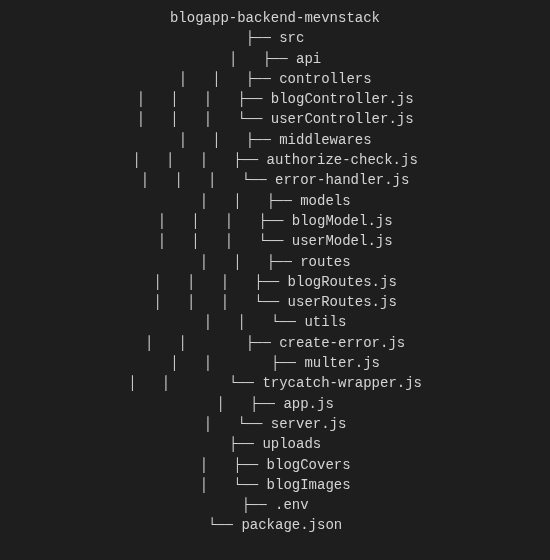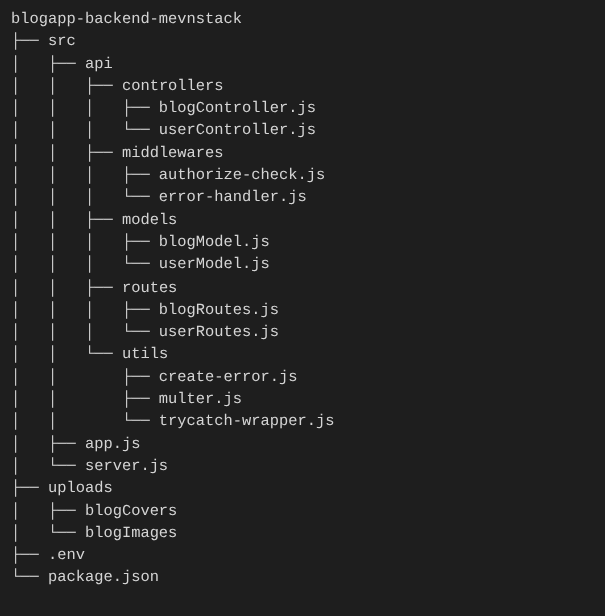--- a/index.html
+++ b/index.html
@@ -10,18 +10,19 @@
     font-family: "Consolas", "Courier New", monospace;
     font-size: 14px;
     line-height: 1.45;
   }
   .tree {
     padding: 8px 10px;
     white-space: pre;
   }
   .line {
     display: block;
+    text-align: center;
   }
 </style>
 </head>
 <body>
 
 <div class="tree" id="tree-container"><span class="line"><span></span><span>blogapp-backend-mevnstack</span></span><span class="line"><span>├── </span><span>src</span></span><span class="line"><span>│   ├── </span><span>api</span></span><span class="line"><span>│   │   ├── </span><span>controllers</span></span><span class="line"><span>│   │   │   ├── </span><span>blogController.js</span></span><span class="line"><span>│   │   │   └── </span><span>userController.js</span></span><span class="line"><span>│   │   ├── </span><span>middlewares</span></span><span class="line"><span>│   │   │   ├── </span><span>authorize-check.js</span></span><span class="line"><span>│   │   │   └── </span><span>error-handler.js</span></span><span class="line"><span>│   │   ├── </span><span>models</span></span><span class="line"><span>│   │   │   ├── </span><span>blogModel.js</span></span><span class="line"><span>│   │   │   └── </span><span>userModel.js</span></span><span class="line"><span>│   │   ├── </span><span>routes</span></span><span class="line"><span>│   │   │   ├── </span><span>blogRoutes.js</span></span><span class="line"><span>│   │   │   └── </span><span>userRoutes.js</span></span><span class="line"><span>│   │   └── </span><span>utils</span></span><span class="line"><span>│   │       ├── </span><span>create-error.js</span></span><span class="line"><span>│   │       ├── </span><span>multer.js</span></span><span class="line"><span>│   │       └── </span><span>trycatch-wrapper.js</span></span><span class="line"><span>│   ├── </span><span>app.js</span></span><span class="line"><span>│   └── </span><span>server.js</span></span><span class="line"><span>├── </span><span>uploads</span></span><span class="line"><span>│   ├── </span><span>blogCovers</span></span><span class="line"><span>│   └── </span><span>blogImages</span></span><span class="line"><span>├── </span><span>.env</span></span><span class="line"><span>└── </span><span>package.json</span></span></div>
 
 </body></html>

